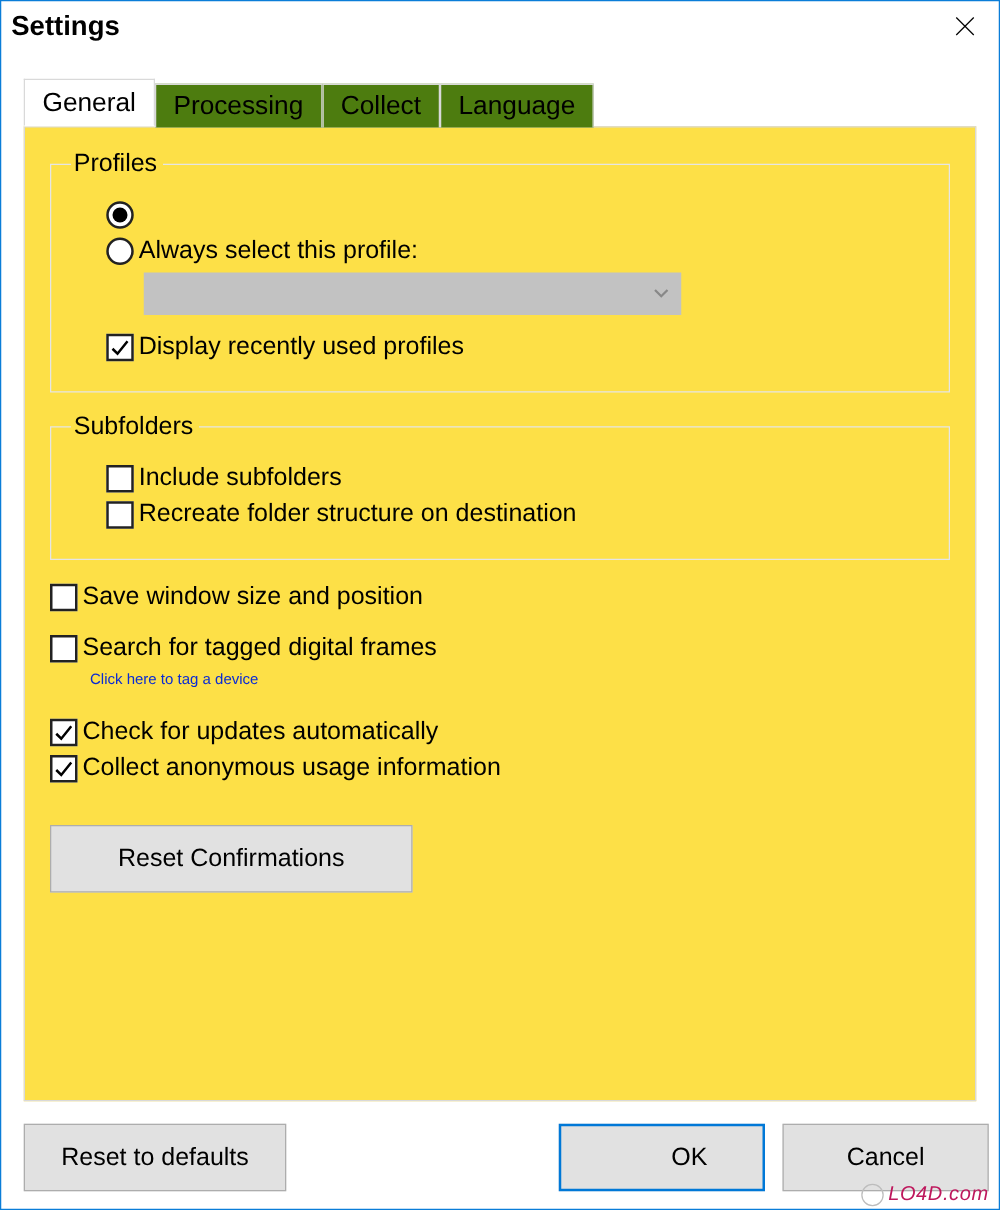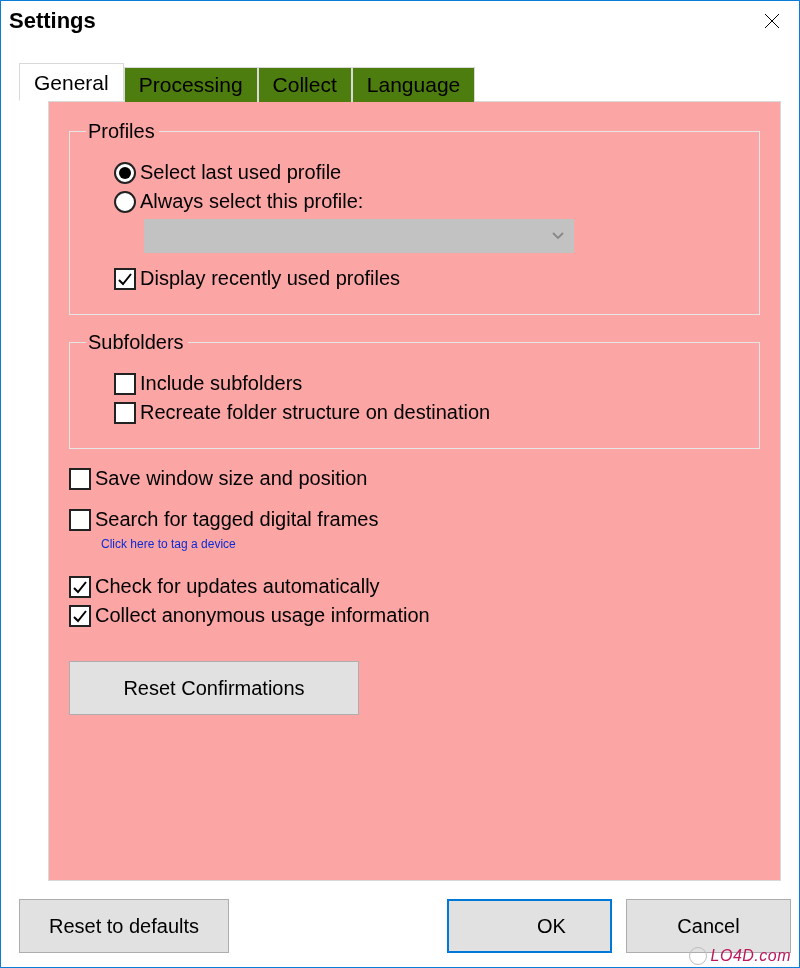--- a/index.html
+++ b/index.html
@@ -62,23 +62,22 @@
     background: #fff;
     border: 1px solid #d9d9d9;
     border-bottom: 1px solid #fff;
     z-index: 2;
     padding-top: 7px;
     top: 0px;
   }
   .tabpane {
     border: 1px solid #d9d9d9;
     padding: 18px 20px 36px 20px;
-    background: #fca5a5;
+    background: #fde047;
     min-height: 780px;
-    margin-left: 29px;
   }
   fieldset {
     border: 1px solid #e5e5e5;
     margin: 0 0 16px 0;
     padding: 12px 16px 18px 16px;
   }
   legend {
     font-size: 20px;
     padding: 0 4px 0 2px;
   }
@@ -203,21 +202,20 @@
       <div class="tab">Language</div>
     </div>
 
     <div class="tabpane">
 
       <fieldset>
         <legend>Profiles</legend>
 
         <div class="row indent1">
           <span class="radio selected"></span>
-          <span class="ctl-label">Select last used profile</span>
         </div>
 
         <div class="row indent1">
           <span class="radio"></span>
           <span class="ctl-label">Always select this profile:</span>
         </div>
 
         <div class="indent2">
           <div class="combo">
             <span></span>

